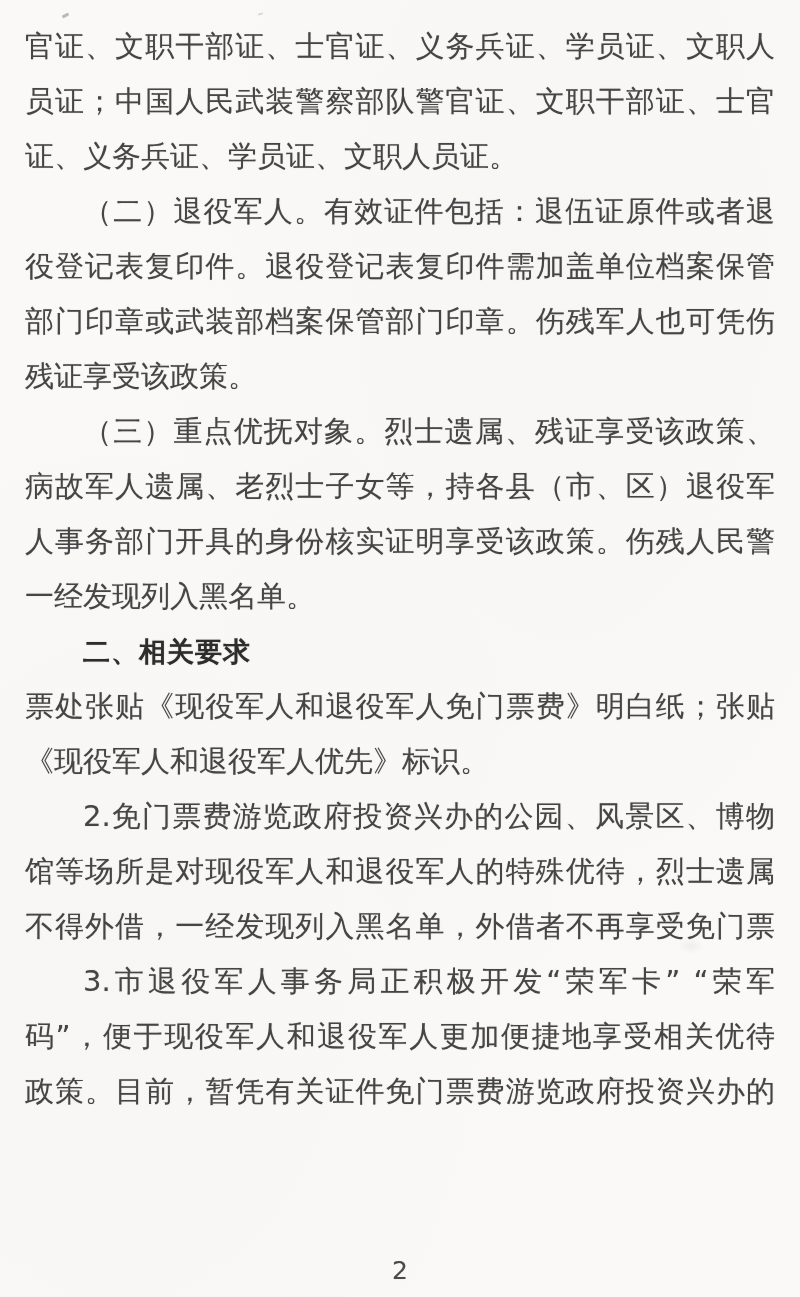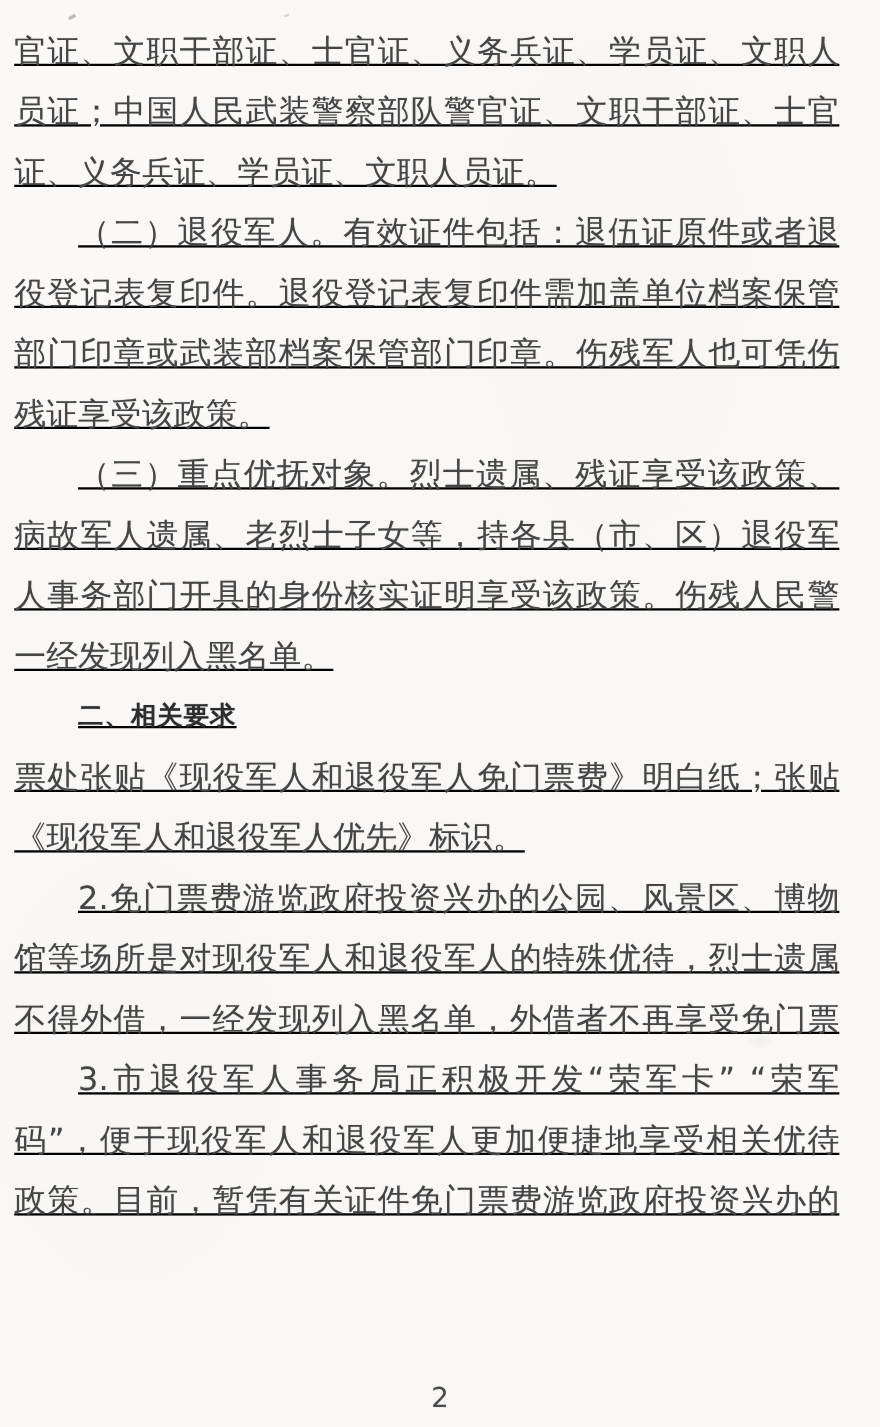--- a/index.html
+++ b/index.html
@@ -18,42 +18,41 @@
     width: 800px;
     height: 1297px;
     background:
       radial-gradient(ellipse at 70% 20%, rgba(120,110,100,0.020), transparent 55%),
       radial-gradient(ellipse at 15% 75%, rgba(120,110,100,0.018), transparent 50%),
       #faf9f7;
   }
   .doc-body {
     position: absolute;
     top: 19px;
-    left: 13px;
+    left: 25px;
     width: 750px;
-    text-decoration: underline;
   }
   .line {
     height: 55px;
     line-height: 55px;
     font-size: 29px;
     color: #454545;
     text-shadow: 0 0 1px rgba(80,80,80,0.35);
     text-align: left;
   }
   .line.justify {
     text-align: justify;
     text-align-last: justify;
   }
   .line.indent {
     text-indent: 58px;
   }
   .line.heading {
     font-weight: bold;
-    font-size: 23px;
+    font-size: 27px;
     color: #2d2d2d;
     text-shadow: 0 0 1px rgba(40,40,40,0.45);
     letter-spacing: 1px;
   }
   .footer {
     position: absolute;
     top: 1254px;
     left: 0;
     width: 800px;
     text-align: center;

